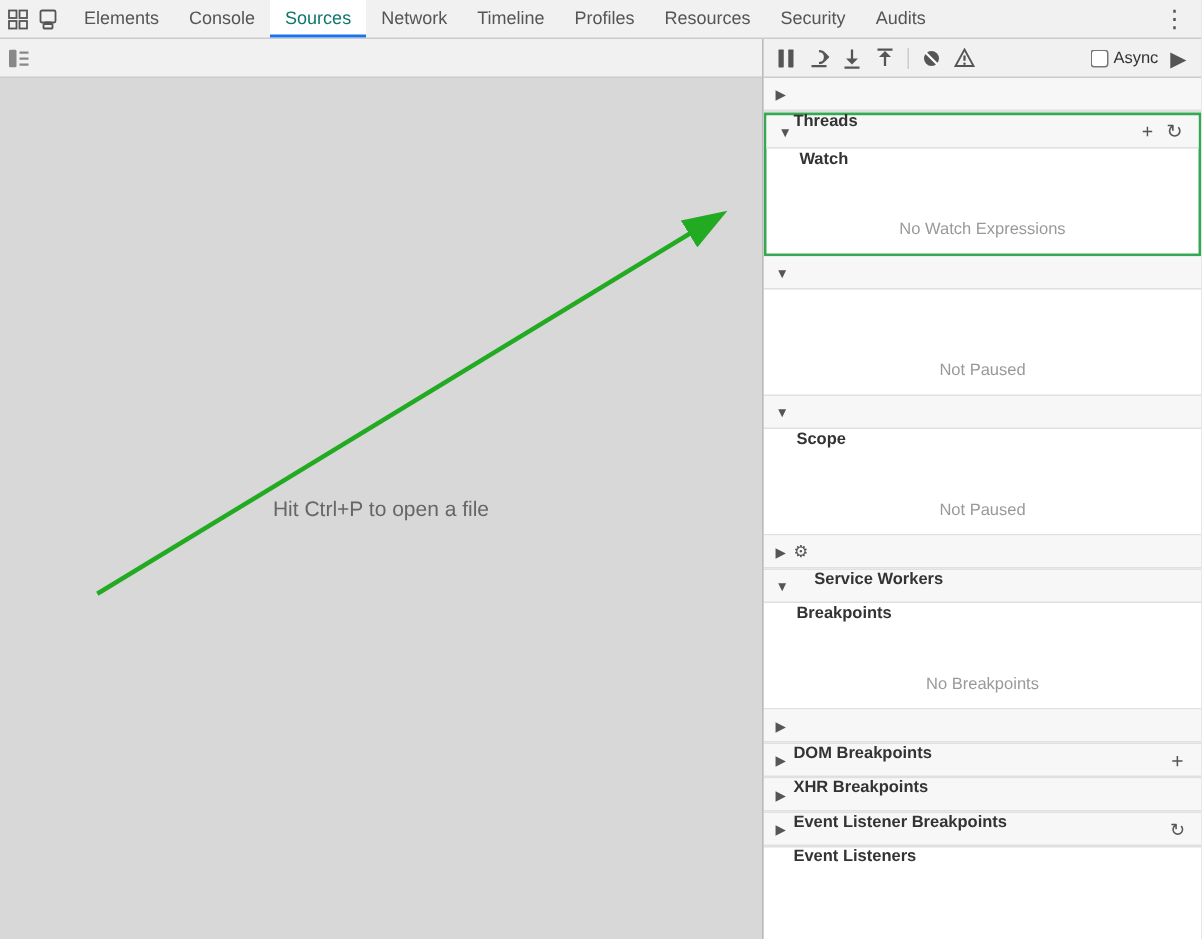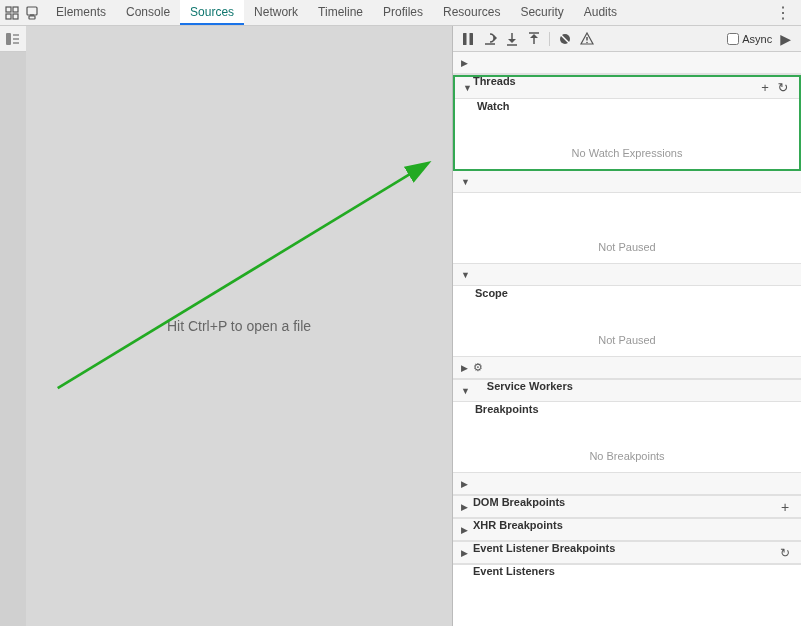--- a/index.html
+++ b/index.html
@@ -66,24 +66,24 @@
 
     
     .main-container {
       display: flex;
       flex: 1;
       overflow: hidden;
     }
 
     
     .left-panel {
-      width: 453px;
+      width: 509px;
       background: #d0d0d0;
       display: flex;
-      flex-direction: row;
+      flex-direction: column;
       position: relative;
       border-right: 1px solid #bbb;
       flex-shrink: 0;
     }
 
     
     .sources-toolbar {
       display: flex;
       align-items: center;
       background: #f1f1f1;

